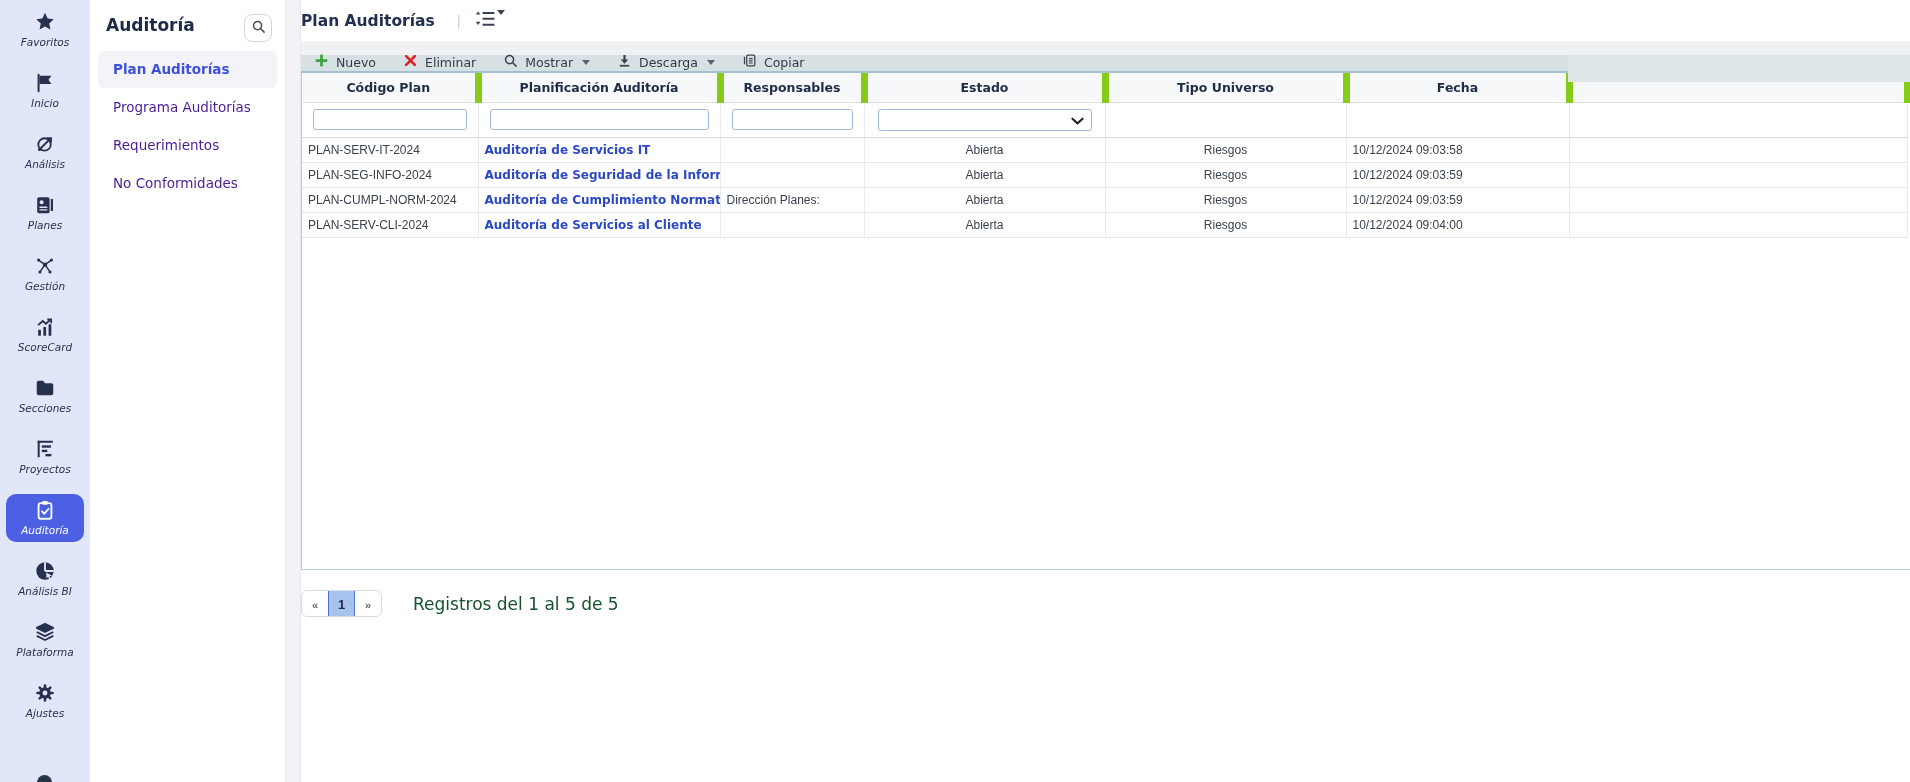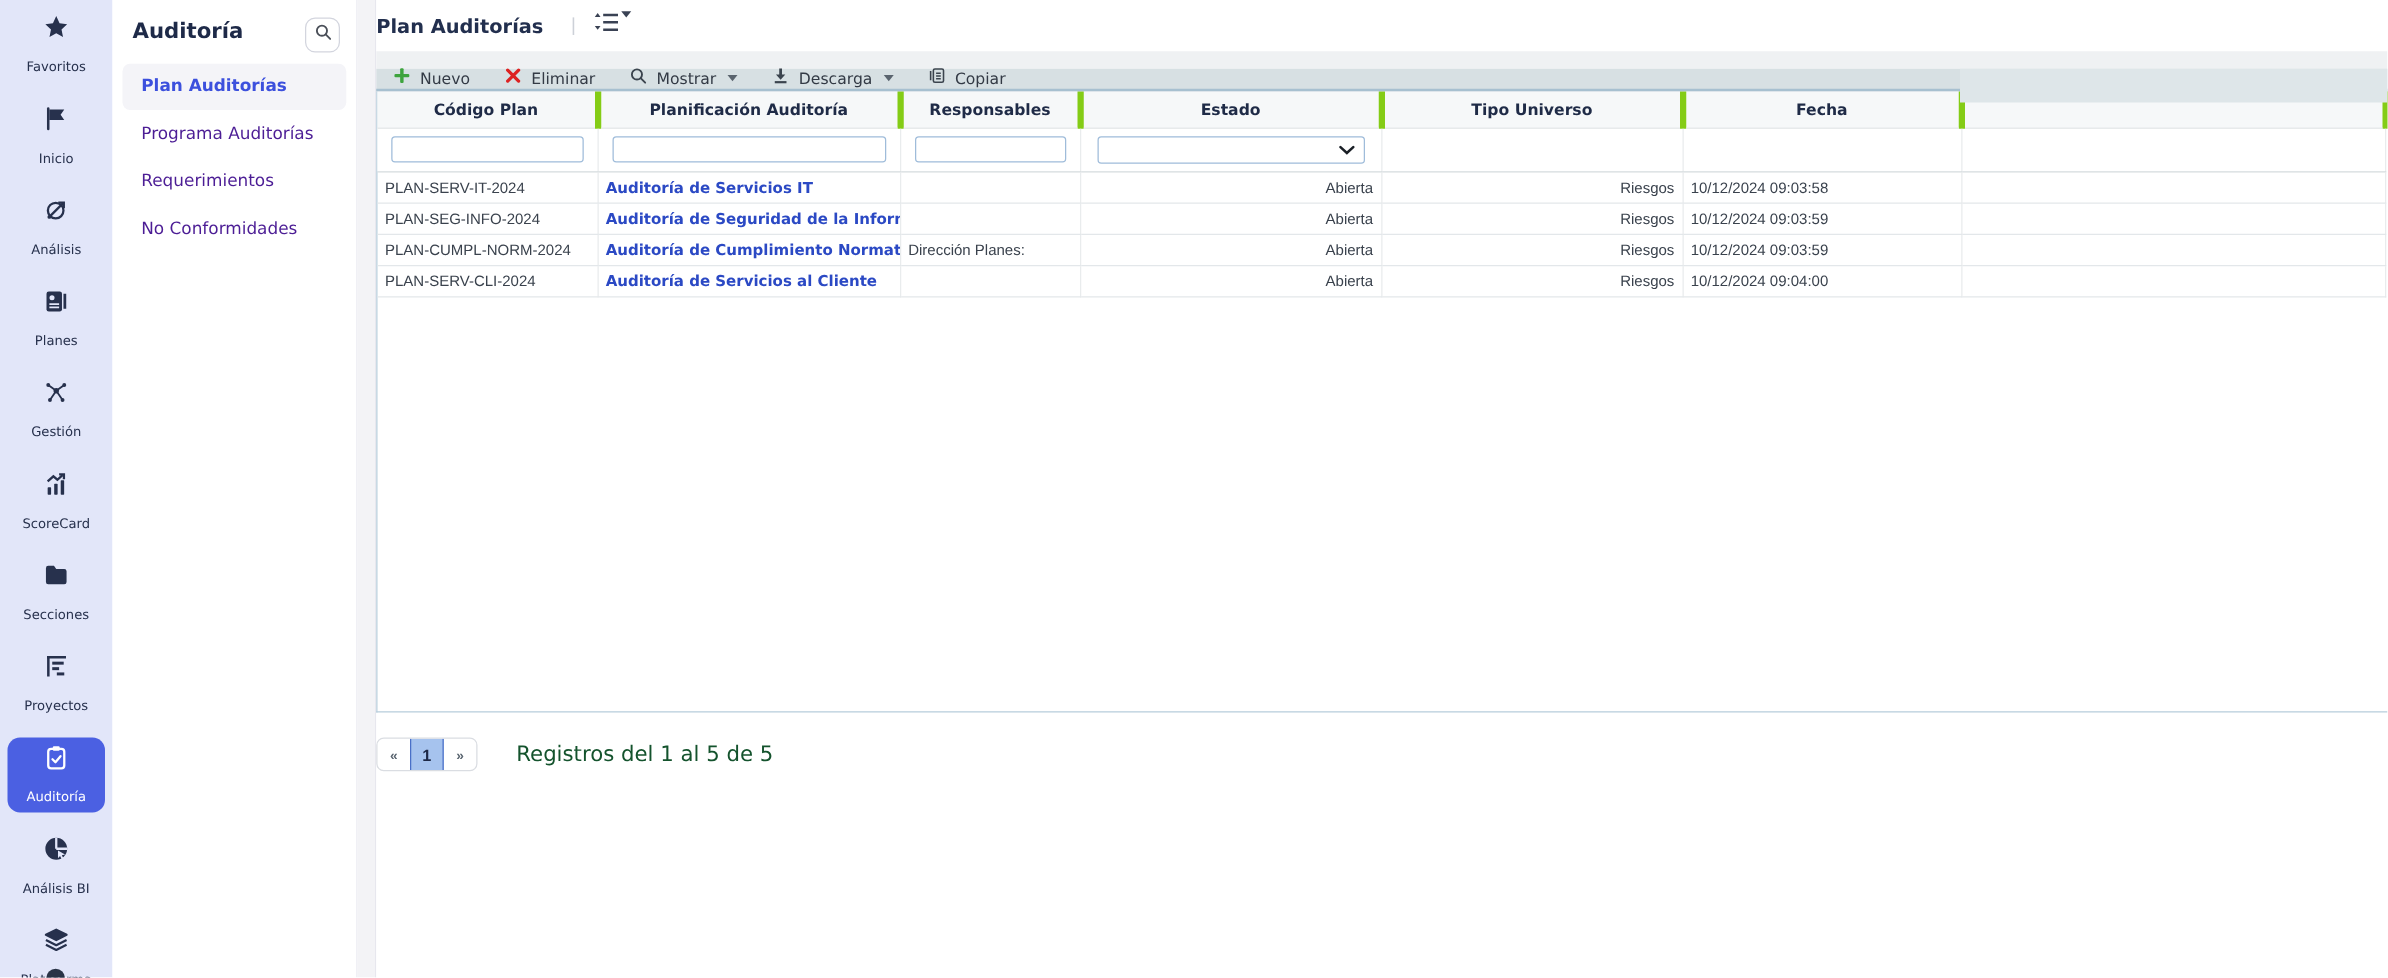--- a/index.html
+++ b/index.html
@@ -4,22 +4,22 @@
 <style>
   * { margin:0; padding:0; box-sizing:border-box; }
   html,body { width:1910px; height:782px; overflow:hidden; background:#fff;
     font-family:"Liberation Sans", sans-serif; }
   .stage { position:relative; width:1910px; height:782px; }
 
   
   .rail { position:absolute; left:0; top:0; width:90px; height:782px;
     background:#e2e6f9; padding-top:6px; }
   .rail-item { width:78px; margin:0 auto 13px auto; display:flex; flex-direction:column;
-    align-items:center; gap:14px; padding:4px 0 5px 0; border-radius:10px; cursor:pointer;
-    color:#27314d; }
+    align-items:center; gap:2px; padding:4px 0 5px 0; border-radius:10px; cursor:pointer;
+    color:#27314d;font-style:italic; }
   .rail-item .ricon { width:24px; height:24px; display:flex; align-items:center; justify-content:center; }
   .rail-item .ricon svg { width:22px; height:22px; }
   .rail-item .rlabel { font-family:"DejaVu Sans", sans-serif; font-size:10.5px; line-height:13px;
     white-space:nowrap; }
   .rail-item.active { background:#4b60e2; color:#ffffff; }
   .rail-sliver { position:absolute; left:37px; bottom:-8px; width:15px; height:15px;
     border-radius:50%; background:#2a3447; }
 
   
   .subbar { position:absolute; left:90px; top:0; width:196px; height:782px; background:#fff;
@@ -57,39 +57,39 @@
     font-family:"DejaVu Sans", sans-serif; }
   .tbtn svg { width:15px; height:15px; }
   .caret { width:0; height:0; border-left:4px solid transparent; border-right:4px solid transparent;
     border-top:5px solid #5a646e; margin-left:2px; }
 
   
   .grid-box { height:497px; border-left:1px solid #b7cddb; border-bottom:1px solid #b7cddb; background:#fff; }
   table.grid { border-collapse:collapse; table-layout:fixed; width:1609px; }
   table.grid th { height:29px; background:#f6f8f9; font-family:"DejaVu Sans", sans-serif;
     font-size:12.5px; font-weight:bold; color:#1f2b47; text-align:center;
-    border-right:5px solid #84cc16; border-bottom:1px solid #dfe3e5; cursor:pointer; }
+    border-right:7px solid #84cc16; border-bottom:1px solid #dfe3e5; cursor:pointer; }
   table.grid th.empty { cursor:default; }
   tr.filters td { height:35px; background:#fff; border-right:1px solid #e9eced;
     border-bottom:1px solid #d5dbde; text-align:center; vertical-align:middle; }
   .flt-input { width:calc(100% - 22px); height:21px; border:1px solid #9fbcda; border-radius:3px;
     outline:none; font-size:12px; padding:0 5px; color:#333; }
   .flt-select { width:calc(100% - 26px); height:22px; border:1px solid #9fbcda; border-radius:3px;
     margin:0 auto; background:#fff; display:flex; align-items:center; justify-content:flex-end;
     padding-right:7px; cursor:pointer; }
   .flt-select svg { width:13px; height:8px; }
   tbody.rows td { height:25px; font-size:12px; color:#3a424d; border-right:1px solid #e9eced;
     border-bottom:1px solid #e3e7ea; white-space:nowrap; overflow:hidden; padding:0 6px;
     background:#fff; }
   td.c-code { text-align:left; padding-left:7px; }
   td.c-plan { text-align:left; }
   td.c-plan a { font-family:"DejaVu Sans", sans-serif; font-weight:bold; color:#2b49c4;
     text-decoration:none; font-size:12px; cursor:pointer; }
   td.c-resp { text-align:left; }
-  td.c-estado, td.c-tipo { text-align:right; }
+  td.c-estado, td.c-tipo { text-align:center; }
   td.c-fecha { text-align:left; }
 
   
   .pager-row { margin-top:20px; display:flex; align-items:center; }
   .pager { display:inline-flex; border:1px solid #dadde2; border-radius:6px; overflow:hidden;
     background:#fff; height:27px; }
   .pg { width:26px; height:27px; display:flex; align-items:center; justify-content:center;
     font-size:11px; color:#5a6570; font-weight:bold; cursor:pointer; }
   .pg.page-current { width:27px; background:#a6c3ee; border-left:1px solid #4a70c8;
     border-right:1px solid #4a70c8; color:#1d2846; font-size:13px; }

